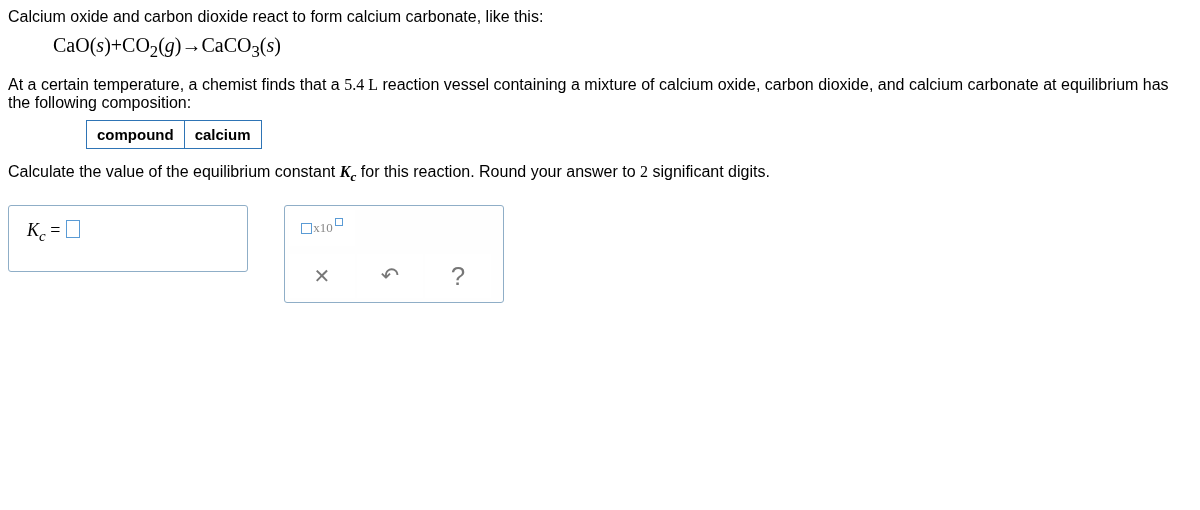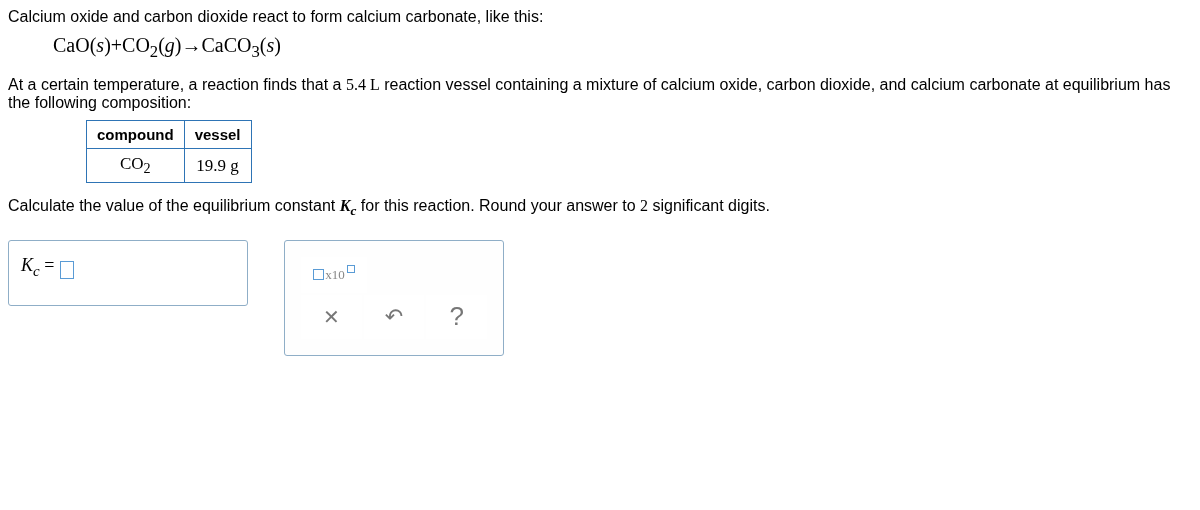--- a/index.html
+++ b/index.html
@@ -45,45 +45,45 @@
     }
     .answer-row {
       display: flex;
       align-items: flex-start;
       gap: 36px;
       margin-top: 18px;
     }
     .answer-box {
       border: 1px solid #8faec7;
       border-radius: 3px;
-      padding: 14px 18px 26px 12px;
+      padding: 14px 18px 26px 18px;
       min-width: 240px;
       background: #fff;
       display: flex;
-      align-items: flex-end;
+      align-items: flex-start;
       font-family: 'Times New Roman', Times, serif;
       font-size: 18px;
     }
     .placeholder-box {
       display: inline-block;
       width: 14px;
       height: 18px;
       border: 1px solid #5a9bd5;
       margin-left: 6px;
       vertical-align: middle;
       background: #fff;
     }
     .tool-col {
       border: 1px solid #8faec7;
       border-radius: 3px;
       background: #fefefe;
-      padding: 16px;
+      padding: 4px;
       display: flex;
       flex-direction: column;
-      gap: 2px;
+      gap: 8px;
       width: 220px;
     }
     .tool-row {
       display: flex;
       gap: 2px;
     }
     .tool-btn {
       width: 66px;
       height: 44px;
       background: #fff;
@@ -124,32 +124,28 @@
     .help-icon { color: #777; font-size: 26px; font-family: Arial, sans-serif; }
   </style>
 </head>
 <body>
 
 <div class="prose">Calcium oxide and carbon dioxide react to form calcium carbonate, like this:</div>
 
 <div class="equation">CaO(<i>s</i>)+CO<sub>2</sub>(<i>g</i>)→CaCO<sub>3</sub>(<i>s</i>)</div>
 
 <div class="prose">
-  <span>At a certain temperature, a reaction finds that a </span><span style="font-family:'Times New Roman',serif">5.4 L</span><span> reaction vessel containing a mixture of calcium oxide, carbon dioxide, and calcium carbonate at equilibrium has the following composition:</span>
+  <span>At a certain temperature, a chemist finds that a </span><span style="font-family:'Times New Roman',serif">5.4 L</span><span> reaction vessel containing a mixture of calcium oxide, carbon dioxide, and calcium carbonate at equilibrium has the following composition:</span>
 </div>
 
 <table class="comp-table">
   <tbody>
       <tr>
     <th>compound</th>
-    <th>vessel</th>
-  </tr>
-  <tr>
-    <td>CO<sub>2</sub></td>
-    <td>19.9 g</td>
+    <th>calcium</th>
   </tr>
 </tbody>
   </table>
 
 <div class="instruction">
   <span>Calculate the value of the equilibrium constant </span><span class="kc-var"><i>K</i><sub style="font-style:italic">c</sub></span><span> for this reaction. Round your answer to </span><span style="font-family:'Times New Roman',serif">2</span><span> significant digits.</span>
 </div>
 
 <div class="answer-row">
   <div class="answer-box">

